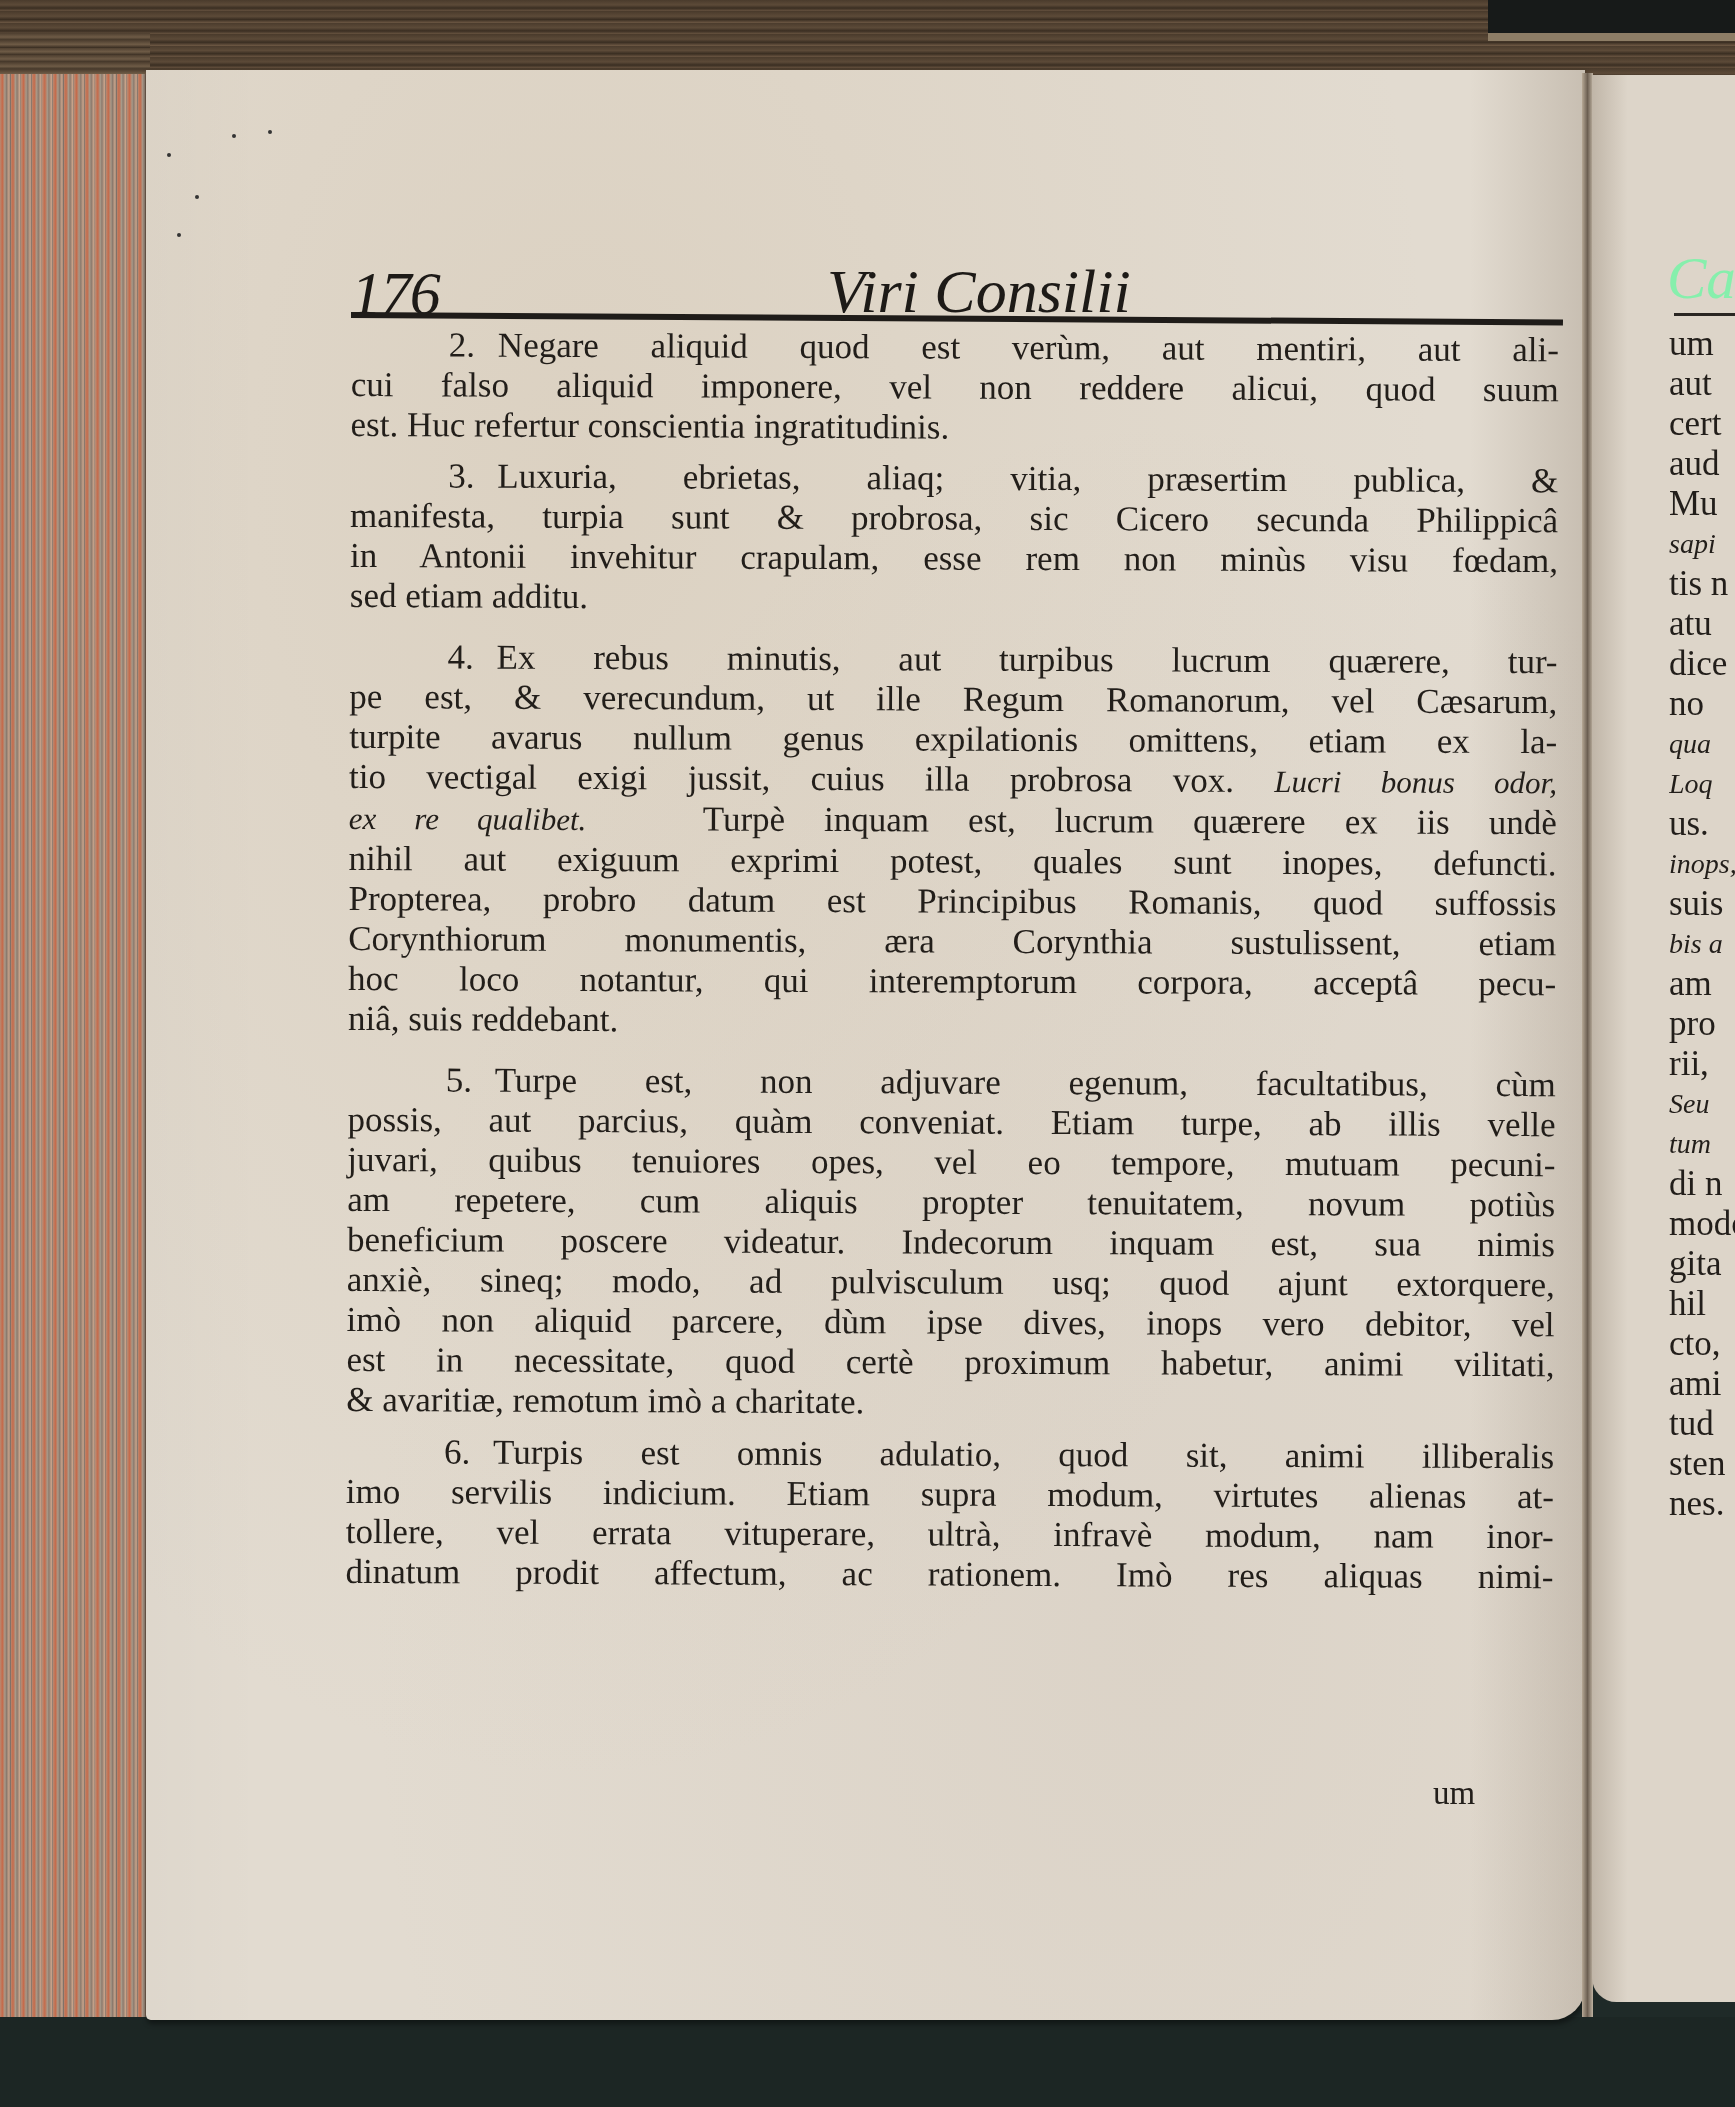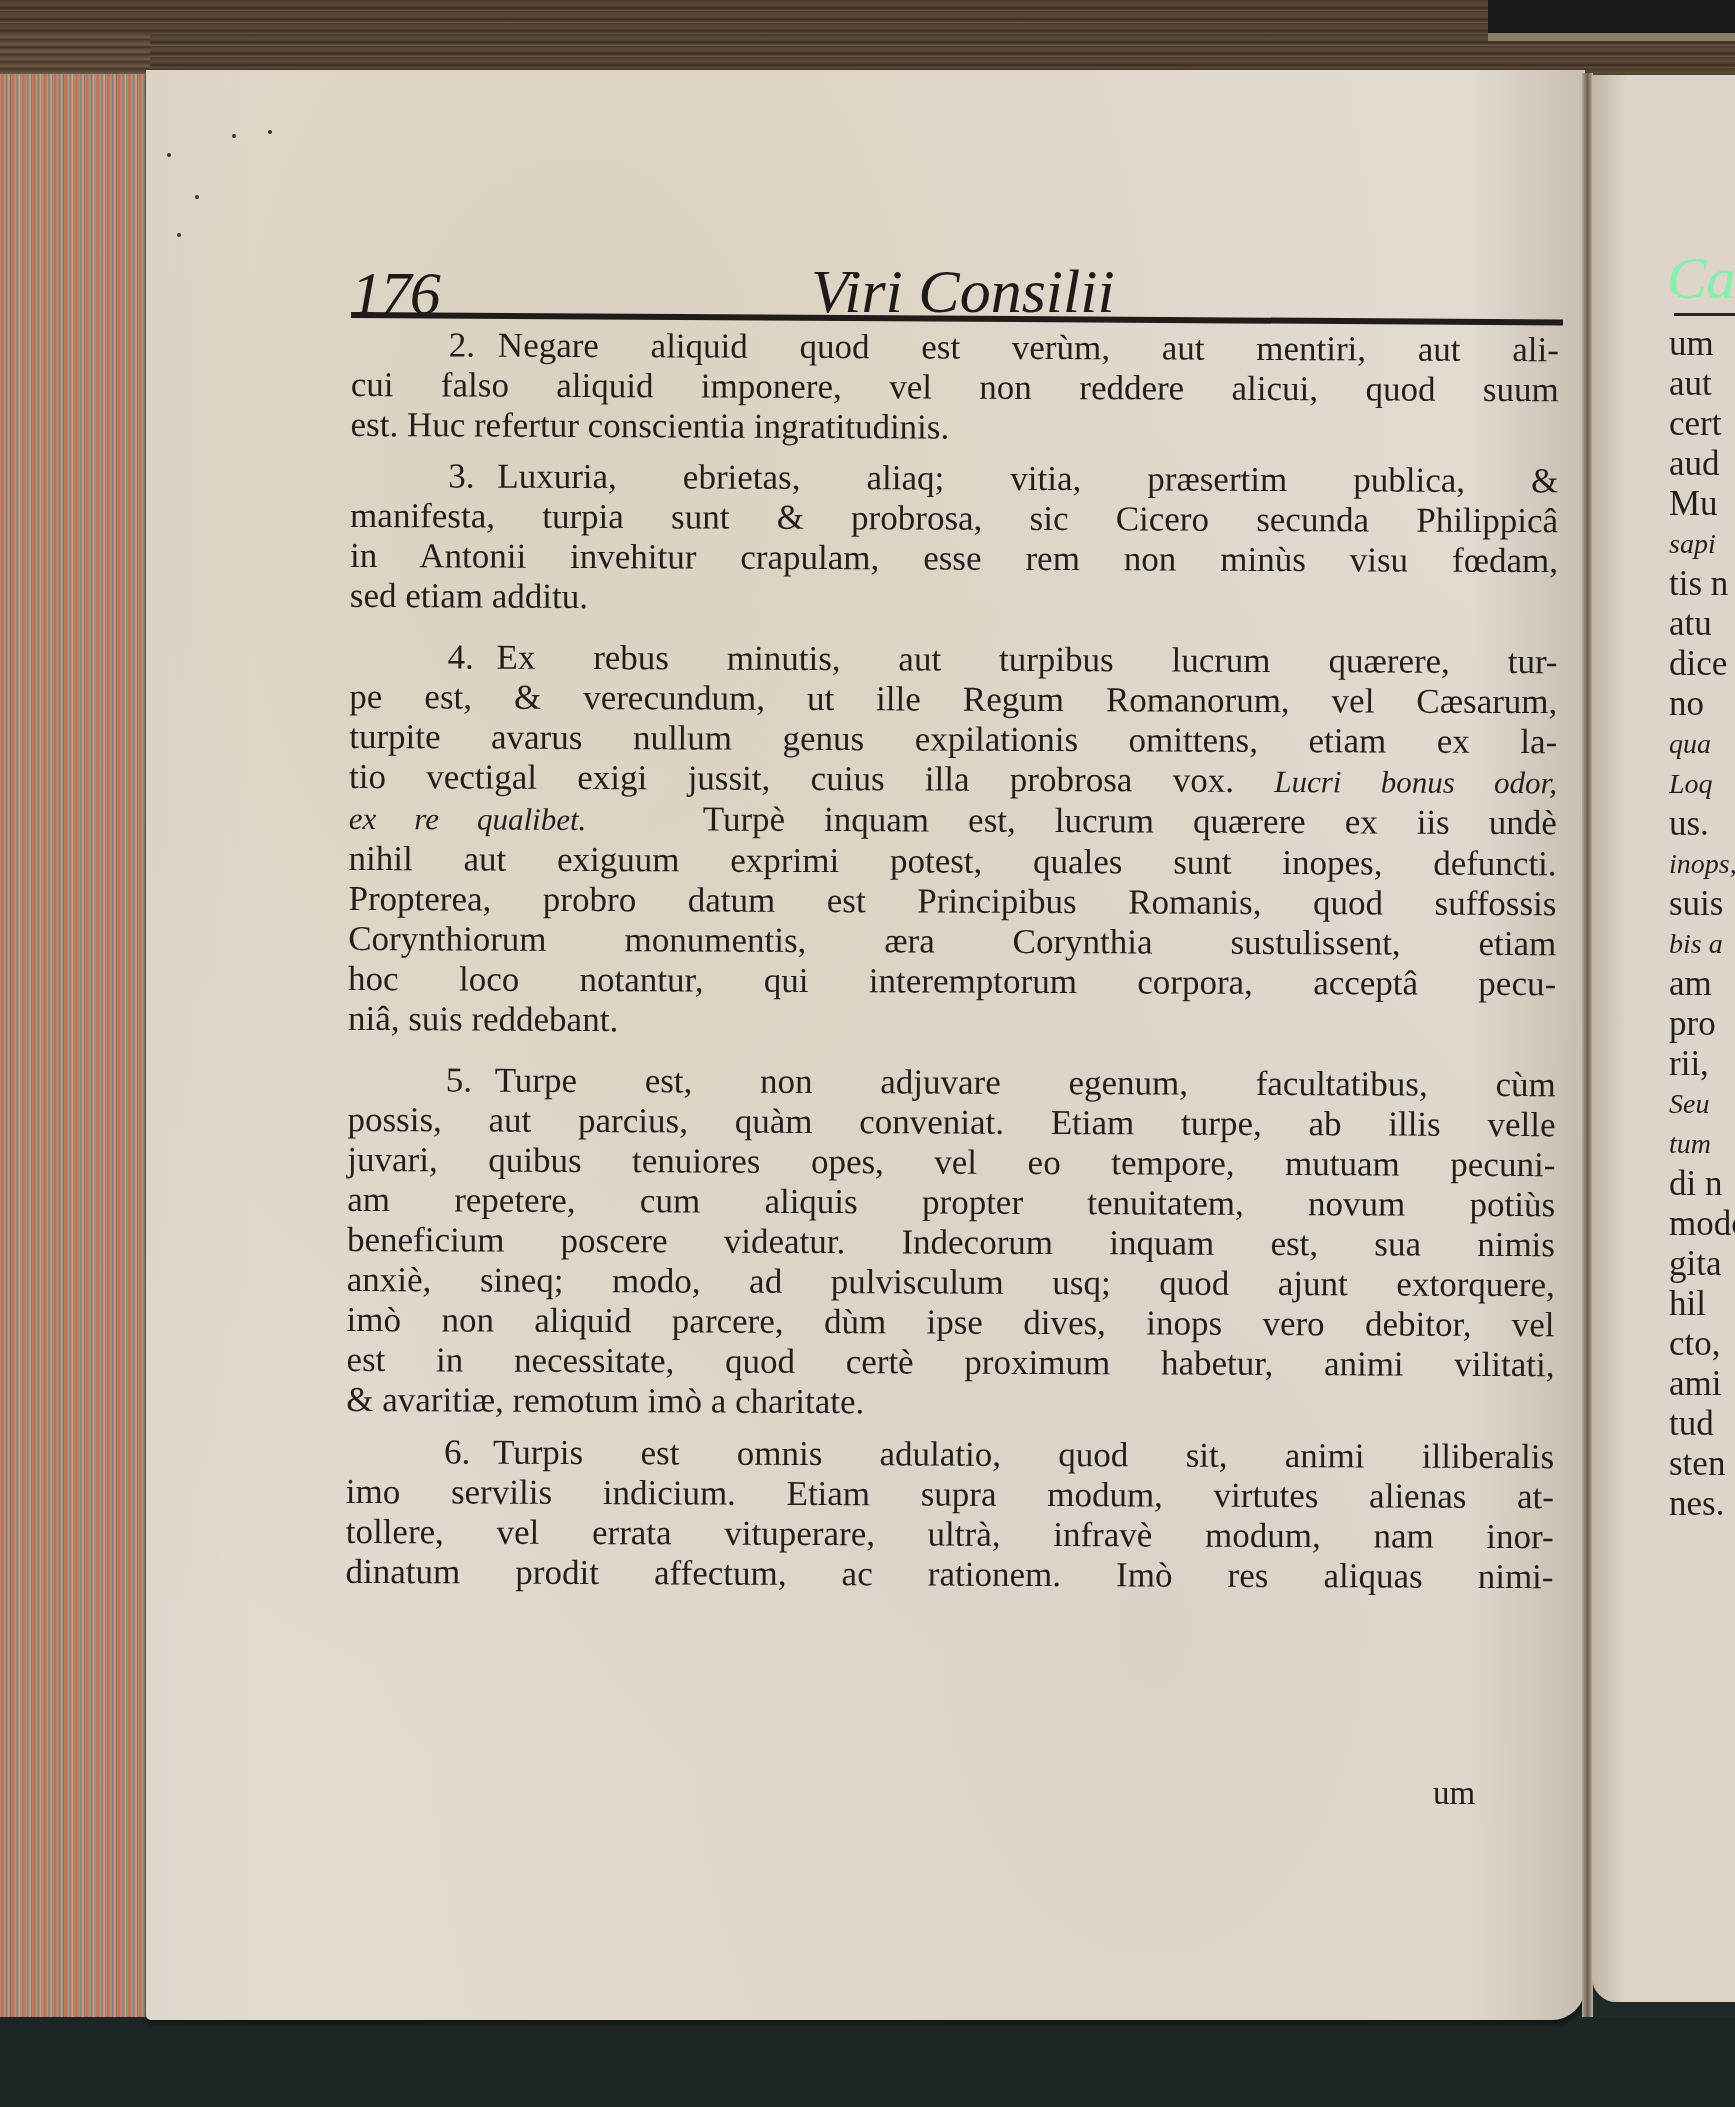--- a/index.html
+++ b/index.html
@@ -55,21 +55,21 @@
       border-bottom-left-radius: 24.4px;
     }
 
     
     .running-head { position: absolute; left: 351px; top: 244px; width: 1204px; height: 73px; margin-top: 12px; }
     .page-number {
       position: absolute; left: 0; top: 1.6px; font-size: 62px; color: #1d1a17;
       font-family: "Liberation Serif", serif; font-style: italic; letter-spacing: -1.6px;
     }
     .running-title {
-      position: absolute; left: 460px; top: 0; font-size: 62px; font-style: italic;
+      position: absolute; left: 476px; top: 0; font-size: 62px; font-style: italic;
       color: #1d1a17; font-family: "Liberation Serif", serif;
     }
     .head-rule {
       position: absolute; left: 351px; top: 312px; width: 1212px; height: 5.7px;
       background: #1f1c19; transform: rotate(0.35deg); transform-origin: left center;
     }
     .body-text {
       position: absolute; left: 351px; top: 325px; width: 1208px;
       color: #221e1a; font-size: 35px; line-height: 40px;
       text-align: justify; font-family: "Liberation Serif", serif;

